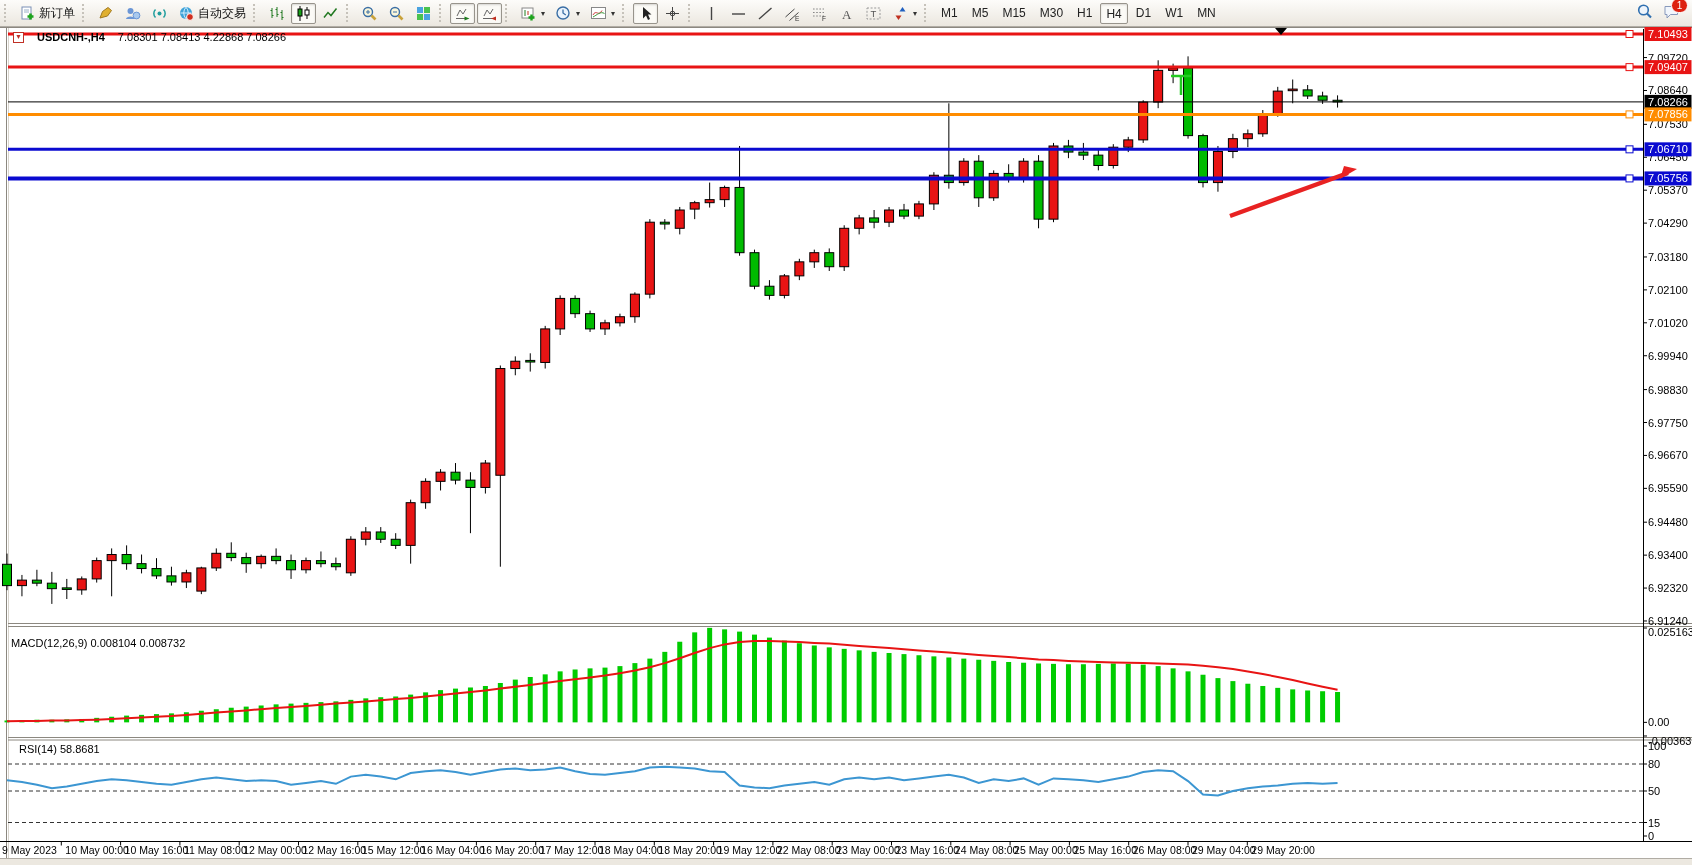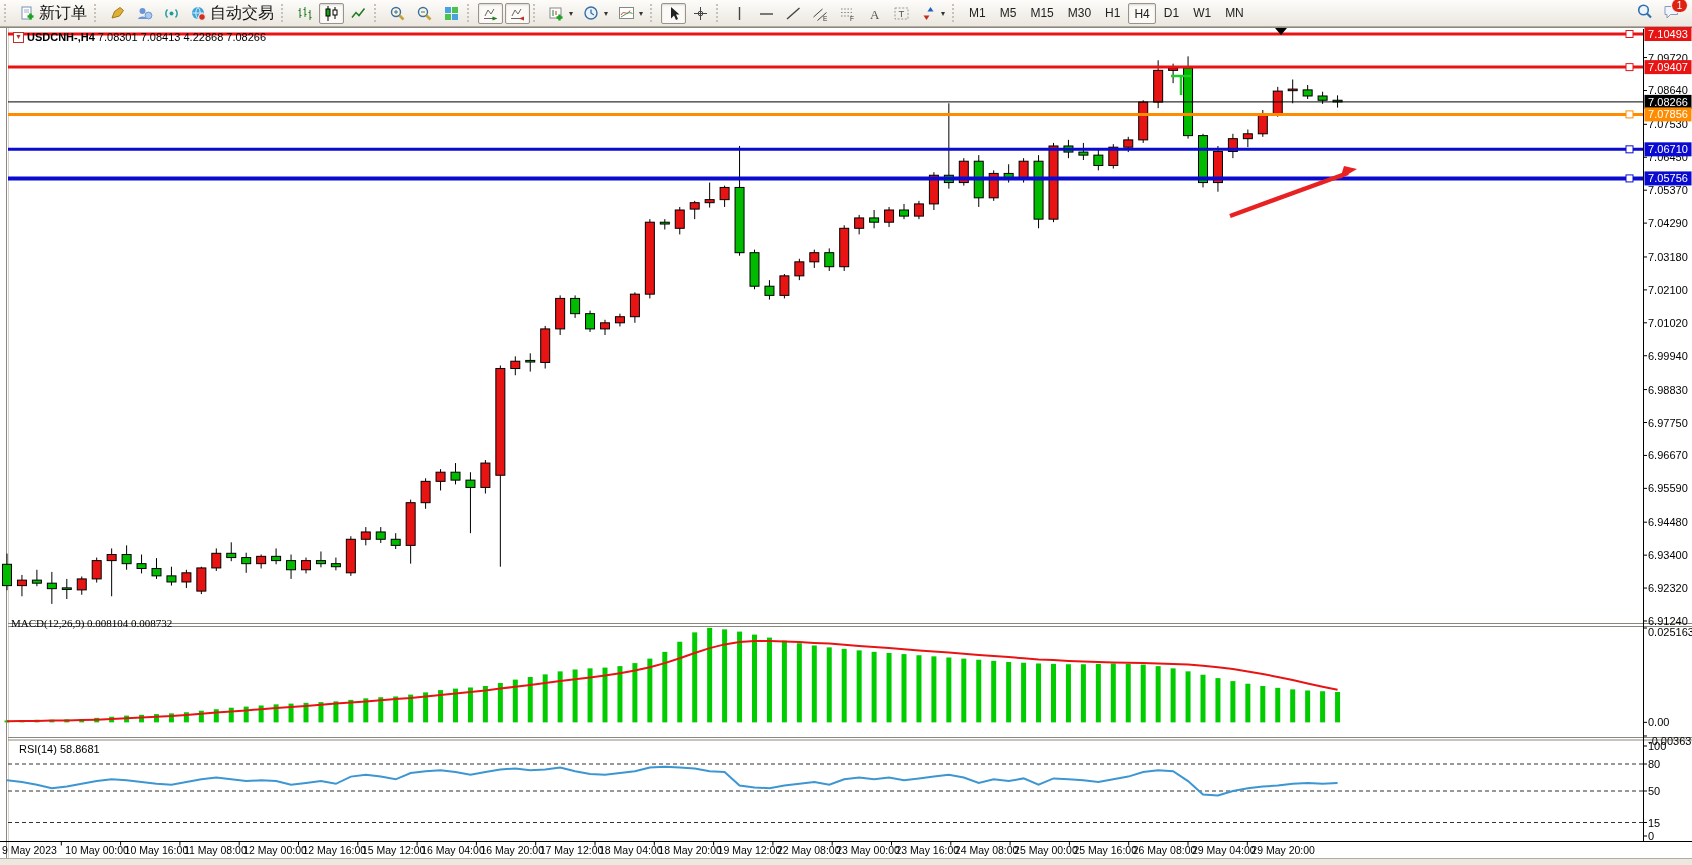--- a/index.html
+++ b/index.html
@@ -5,35 +5,35 @@
   html,body{margin:0;padding:0;width:1692px;height:865px;overflow:hidden;background:#fff;
     font-family:"Liberation Sans","DejaVu Sans",sans-serif;}
   #toolbar{height:27px;display:flex;align-items:center;box-sizing:border-box;
     background:linear-gradient(#fdfcfa,#ebe7df);border-bottom:1px solid #b0aca4;padding:0 2px;
     position:relative;z-index:10;}
   .grip{width:4px;height:18px;border-left:2px dotted #c6c2ba;margin:0 4px 0 2px;}
   .tb-btn{display:flex;align-items:center;gap:3px;padding:1px 3px;margin:0 1px;height:21px;
     border:1px solid transparent;border-radius:2px;cursor:default;box-sizing:border-box;}
   .tb-btn.active{background:#fbfaf6;border-color:#98948c;box-shadow:inset 0 1px 2px rgba(0,0,0,.15);align-items:flex-end;}
   .tb-ico{width:17px;height:17px;display:inline-block;line-height:0;}
-  .tb-label{font-size:16px;color:#111;white-space:nowrap;}
+  .tb-label{font-size:12px;color:#111;white-space:nowrap;}
   .tf-label{font-size:12px;color:#222;padding:1px 2px;}
   .caret{font-size:8px;color:#333;margin-left:1px;}
   #tb-right{margin-left:auto;display:flex;align-items:center;gap:10px;padding-right:10px;}
   .chat-wrap{position:relative;display:inline-block;}
   .notif-badge{position:absolute;top:-5px;right:-8px;background:#dd2211;color:#fff;border-radius:8px;
     min-width:13px;height:13px;font-size:10px;line-height:13px;text-align:center;padding:0 1px;
     border:1px solid #fff;}
   #chart-area{position:absolute;left:0;top:27px;width:1692px;height:838px;}
   #chartsvg{position:absolute;left:0;top:0;}
   .overlay{position:absolute;font-size:11px;color:#000;z-index:5;white-space:nowrap;}
-  #title-overlay{left:13px;top:4px;display:flex;align-items:center;gap:3px;}
+  #title-overlay{left:13px;top:4px;display:flex;align-items:center;gap:13px;}
   .sym-ico{width:9px;height:9px;border:1px solid #c03026;display:inline-block;font-size:7px;
     line-height:8px;text-align:center;color:#c03026;background:#fff;}
-  #macd-label{left:11px;top:590px;font-family:Liberation Serif, serif;}
+  #macd-label{left:11px;top:610px;}
   #rsi-label{left:11px;top:716px;padding-left:8px;}
 </style>
 </head>
 <body>
 
 <div id="toolbar">
     <span class="grip"></span>
     <div class="tb-btn">
       <span class="tb-ico"><svg width="17" height="17" viewBox="0 0 17 17">
           <rect x="3" y="2" width="9" height="12" fill="#fff" stroke="#7a8fb5"></rect>

